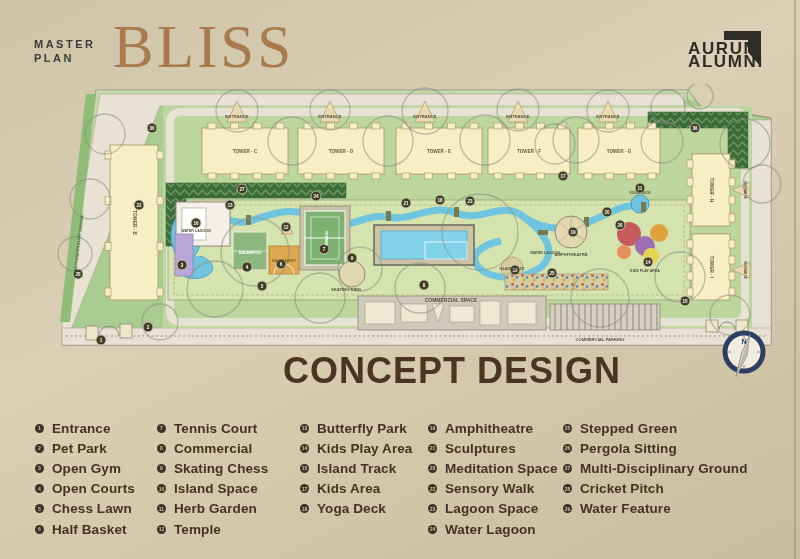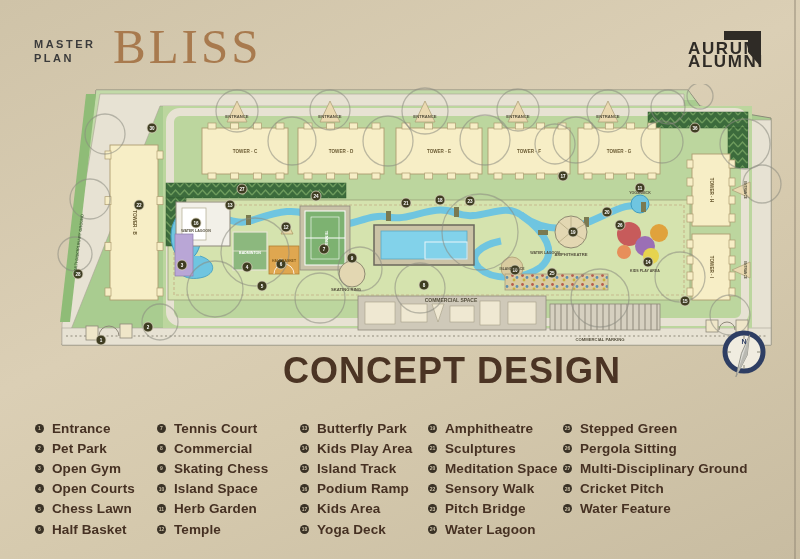--- a/index.html
+++ b/index.html
@@ -4,21 +4,21 @@
 <style>
   html,body{margin:0;padding:0;}
   body{width:800px;height:559px;overflow:hidden;position:relative;
     font-family:"Liberation Sans",sans-serif;
     background:linear-gradient(155deg,#cfc3a8 0%,#dbcfb5 42%,#d6caae 60%,#c8bca1 100%);}
   .abs{position:absolute;}
   
   #masterplan{left:34px;top:37px;width:66px;text-align:left;color:#3b3b3b;
     font-weight:bold;font-size:11px;letter-spacing:2.5px;line-height:14px;}
   #bliss{left:113px;top:22px;color:#a87a4e;font-family:"Liberation Serif",serif;
-    font-size:49px;letter-spacing:3px;line-height:50px;}
+    font-size:61px;letter-spacing:3px;line-height:50px;}
   #aurum-logo{left:688px;top:43px;color:#2f2b26;font-weight:bold;font-size:17px;
     letter-spacing:1.6px;line-height:12.5px;}
   #aurum-bracket{left:720px;top:31px;}
   
   #concept{left:283px;top:350px;color:#4b3424;font-weight:bold;font-size:36px;letter-spacing:1px;}
   
   #plan{left:0;top:84px;}
   #compass{left:714px;top:326px;}
   
   .legend-col{position:absolute;top:418px;}
@@ -530,24 +530,20 @@
       </div>
       <div class="legend-item">
         <span class="legend-bullet">14</span>
         <span class="legend-label">Kids Play Area</span>
       </div>
       <div class="legend-item">
         <span class="legend-bullet">15</span>
         <span class="legend-label">Island Track</span>
       </div>
       <div class="legend-item">
-        <span class="legend-bullet">16</span>
-        <span class="legend-label">Podium Ramp</span>
-      </div>
-      <div class="legend-item">
         <span class="legend-bullet">17</span>
         <span class="legend-label">Kids Area</span>
       </div>
       <div class="legend-item">
         <span class="legend-bullet">18</span>
         <span class="legend-label">Yoga Deck</span>
       </div>
     </div>
     <div class="legend-col" style="left: 428px;">
       <div class="legend-item">
@@ -561,21 +557,21 @@
       <div class="legend-item">
         <span class="legend-bullet">20</span>
         <span class="legend-label">Meditation Space</span>
       </div>
       <div class="legend-item">
         <span class="legend-bullet">22</span>
         <span class="legend-label">Sensory Walk</span>
       </div>
       <div class="legend-item">
         <span class="legend-bullet">23</span>
-        <span class="legend-label">Pitch Bridge</span>
+        <span class="legend-label">Lagoon Space</span>
       </div>
       <div class="legend-item">
         <span class="legend-bullet">24</span>
         <span class="legend-label">Water Lagoon</span>
       </div>
     </div>
     <div class="legend-col" style="left: 563px;">
       <div class="legend-item">
         <span class="legend-bullet">25</span>
         <span class="legend-label">Stepped Green</span>

